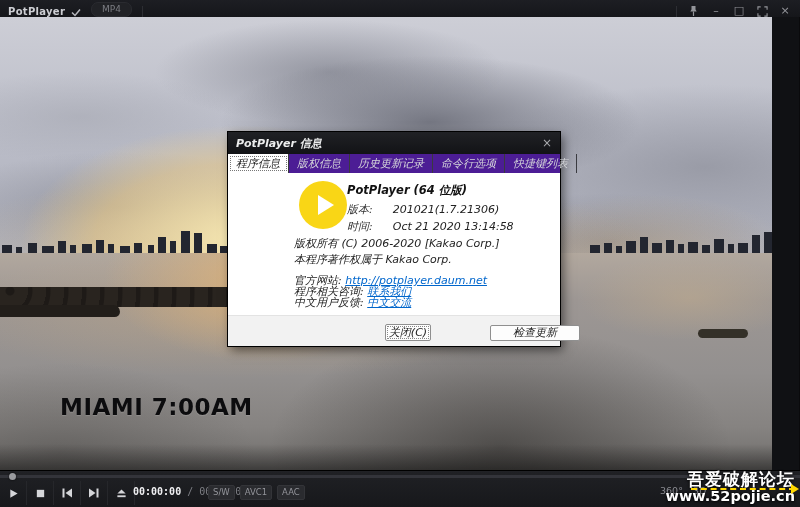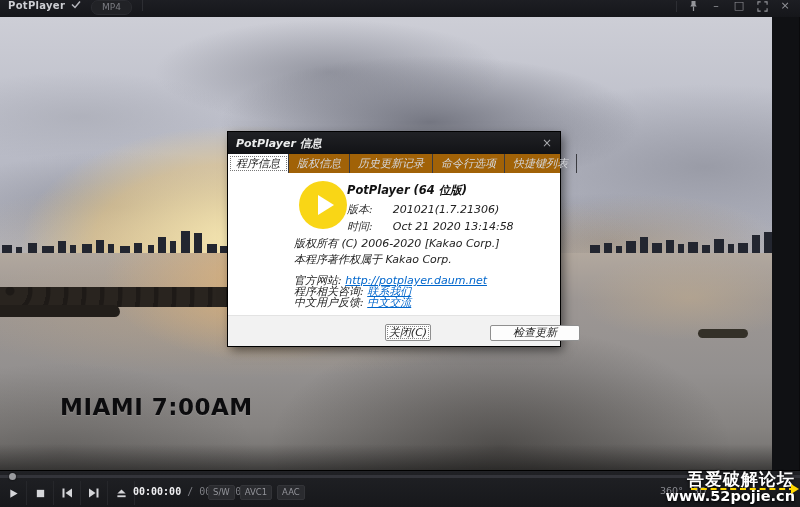--- a/index.html
+++ b/index.html
@@ -4,21 +4,21 @@
 <style>
   * { margin:0; padding:0; box-sizing:border-box; }
   html,body { width:800px; height:507px; background:#000; overflow:hidden;
     font-family:"DejaVu Sans","Liberation Sans",sans-serif; }
   #app { position:relative; width:800px; height:507px; background:#101114;
     box-shadow: inset 0 0 0 1px #0a0a0c; }
 
   
   .titlebar { position:absolute; left:0; top:0; width:800px; height:17px;
     background:linear-gradient(180deg,#1d1e23,#15161a); z-index:30;
-    display:flex; align-items:flex-start; }
+    display:flex; align-items:flex-end; }
   .tb-title { color:#cdced3; font-size:10px; font-weight:bold; margin-left:8px; letter-spacing:.3px; }
   .tb-check { margin-left:6px; display:inline-flex; }
   .tb-filetab { margin-left:10px; background:#212226; color:#7c7d83; font-size:9px;
     padding:1px 10px 2px; border:1px solid #2a2b30; border-radius:7px; }
   .tb-div { width:1px; height:11px; background:#2d2e33; margin-left:10px; }
   .tb-right { margin-left:auto; display:flex; align-items:center; gap:9px; padding-right:8px; }
   .tb-ico { width:14px; height:12px; display:inline-flex; align-items:center; justify-content:center;
     color:#94959a; font-size:11px; line-height:12px; cursor:default; }
 
   
@@ -57,21 +57,21 @@
   .vignette { position:absolute; left:0; bottom:0; width:800px; height:26px;
     background:linear-gradient(180deg, rgba(0,0,0,0), rgba(0,0,0,.45)); }
 
   
   .dlg { position:absolute; left:228px; top:132px; width:332px; height:214px; z-index:40;
     background:#2a2b2f; box-shadow:0 0 0 1px #000, 3px 4px 10px rgba(0,0,0,.55);font-style:italic; }
   .dlg-title { position:absolute; left:0; top:0; width:100%; height:22px;
     background:linear-gradient(180deg,#202125,#121316); display:flex; align-items:center; }
   .dlg-title-text { color:#eceded; font-size:11px; font-weight:bold; margin-left:8px; }
   .dlg-close { margin-left:auto; margin-right:8px; color:#a9aaae; font-size:12px; line-height:12px; cursor:default; }
-  .dlg-tabs { position:absolute; left:0; top:22px; width:100%; height:19px; background:#a16207;
+  .dlg-tabs { position:absolute; left:0; top:22px; width:100%; height:19px; background:#4c1d95;
     display:flex; align-items:stretch; }
   .dlg-tab { color:#d4d5d9; font-size:11px; line-height:19px; padding:0 8px;
     border-right:1px solid #3a3b40; cursor:default; white-space:nowrap; }
   .dlg-tab.active { background:#fff; color:#1c1c1c; outline:1px dotted #777; outline-offset:-3px; }
   .dlg-body { position:absolute; left:0; top:41px; width:100%; height:173px; background:#fff;
     color:#222; font-size:11px; }
   .logo { position:absolute; left:71px; top:8px; width:48px; height:48px; border-radius:50%;
     background:#f9d616; }
   .logo-play { position:absolute; left:19px; top:14px; width:0; height:0;
     border-left:16px solid #fff; border-top:10px solid rgba(0,0,0,0); border-bottom:10px solid rgba(0,0,0,0); }

